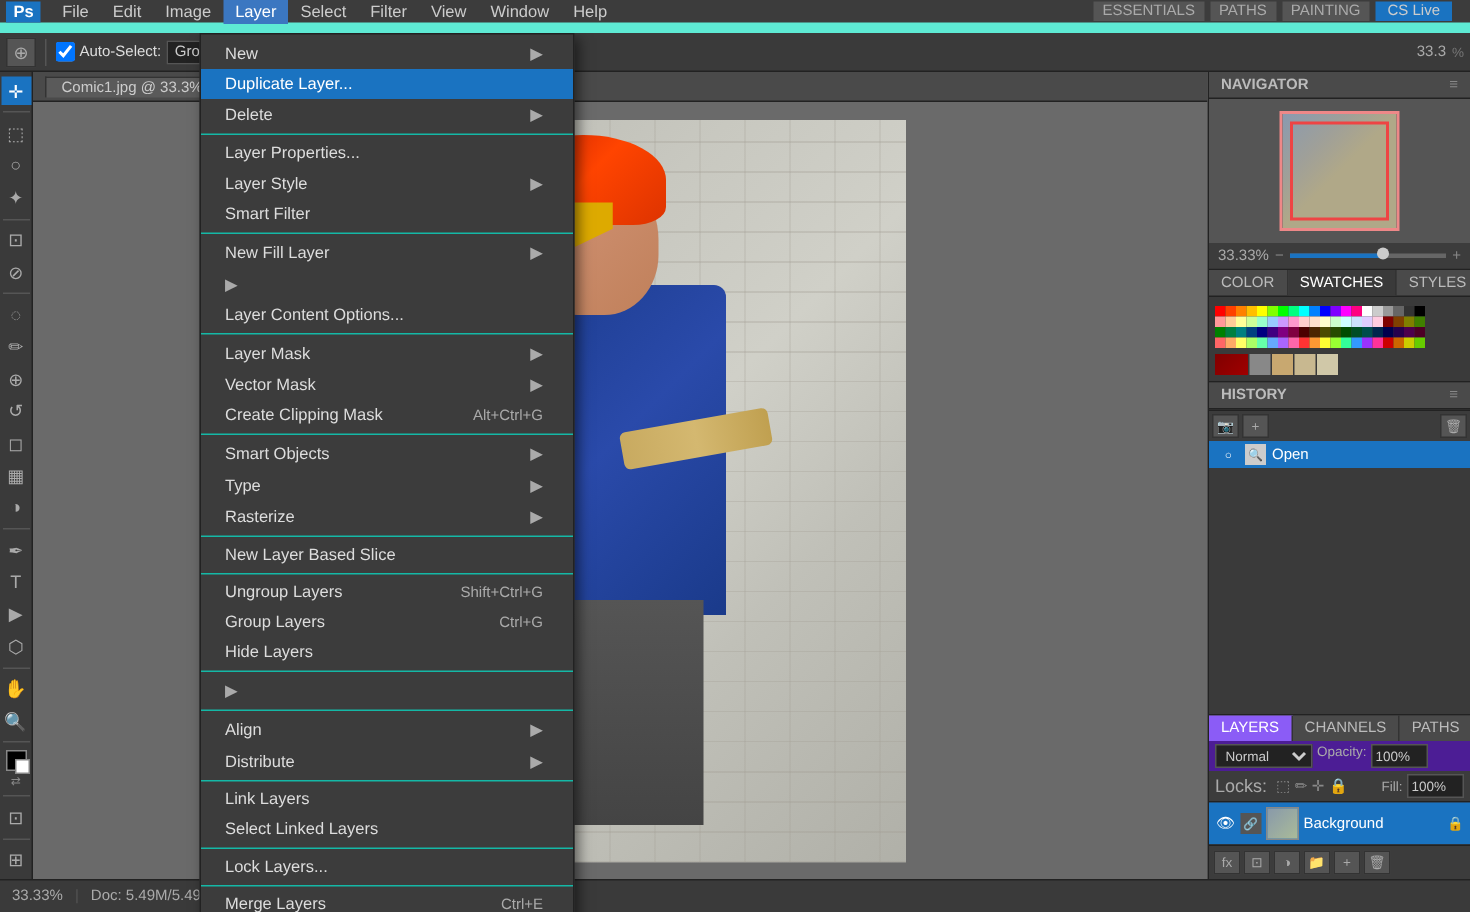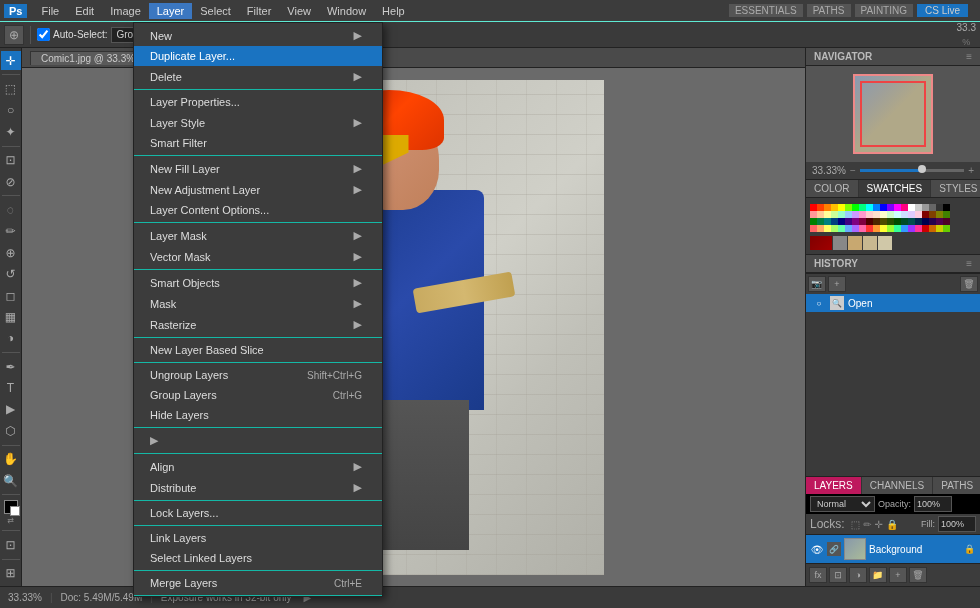--- a/index.html
+++ b/index.html
@@ -1,21 +1,21 @@
 <!DOCTYPE html>
 <html><head>
   <meta charset="utf-8">
   <style>
     * { margin: 0; padding: 0; box-sizing: border-box; }
     body { width: 980px; height: 608px; overflow: hidden; font-family: Arial, sans-serif; font-size: 11px; background: #4a4a4a; color: #ddd; }
 
     
     #menu-bar {
       display: flex; align-items: center; background: #3c3c3c; height: 22px;
-      border-bottom: 1px solid #5eead4; padding: 0 4px; position: relative; z-index: 200;
+      border-bottom: 7px solid #5eead4; padding: 0 4px; position: relative; z-index: 200;
     }
     .menu-logo {
       background: #1a73c1; color: white; font-weight: bold; font-size: 11px;
       padding: 1px 5px; margin-right: 6px;
     }
     .menu-item {
       padding: 2px 8px; cursor: pointer; font-size: 11px; color: #ccc;
     }
     .menu-item:hover, .menu-item.active { background: #555; }
     .menu-item.active { background: #3b77c1; color: white; }
@@ -139,23 +139,23 @@
 
     #history-controls {
       display: flex; padding: 2px; background: #3c3c3c; gap: 2px; border-top: 1px solid #222;
     }
     .hist-ctrl-btn { width: 18px; height: 16px; background: #555; border: 1px solid #333; color: #aaa; font-size: 9px; cursor: pointer; display: flex; align-items: center; justify-content: center; }
 
     
     #layers-panel { border-top: 1px solid #222; }
     #layers-tabs { display: flex; background: #4a4a4a; }
     .layers-tab { padding: 3px 8px; font-size: 10px; cursor: pointer; color: #bbb; border-right: 1px solid #333; }
-    .layers-tab.active { background: #be185d; color: #fff; }
-
-    .layers-controls { display: flex; align-items: center; padding: 2px 4px; gap: 3px; background: #000000; }
+    .layers-tab.active { background: #8b5cf6; color: #fff; }
+
+    .layers-controls { display: flex; padding: 2px 4px; gap: 3px; background: #4c1d95; }
     .layer-ctrl-input { background: #222; border: 1px solid #555; color: #ccc; font-size: 9px; width: 55px; height: 16px; padding: 0 2px; }
     .layer-ctrl-label { font-size: 9px; color: #aaa; }
 
     .layer-locks { display: flex; align-items: center; padding: 2px 4px; gap: 3px; background: #3c3c3c; border-bottom: 1px solid #222; }
     .lock-btn { font-size: 10px; color: #888; cursor: pointer; }
 
     .layer-row {
       display: flex; align-items: center; padding: 2px 4px; gap: 3px;
       font-size: 10px; color: #ccc; min-height: 28px;
     }
@@ -225,21 +225,21 @@
   <div class="options-check">
     <input type="checkbox" checked="" style="">
     <span>Auto-Select:</span>
   </div>
   <div style="background:#222;border:1px solid #555;color:#ccc;font-size:10px;padding:1px 4px;width:45px;height:16px;cursor:pointer">Grou</div>
   <div class="options-sep"></div>
   <div style="display:flex;gap:2px;align-items:center;">
     <span style="background:#555;border:1px solid #333;padding:1px 6px;font-size:10px;color:#aaa;cursor:pointer">⊞</span>
     <span style="font-size:9px;color:#888">⊟⊟⊟⊟⊟⊟</span>
   </div>
-  <div style="margin-left:auto;display:flex;align-items:center;gap:4px;flex-direction:column;">
+  <div style="margin-left:auto;display:flex;align-items:center;gap:4px;">
     <span style="font-size:10px;color:#aaa">33.3</span>
     <span style="font-size:9px;color:#777">%</span>
   </div>
 </div>
 
 <div id="main-area">
 
   <div id="left-toolbar">
     <div class="tool-btn active">✛</div>
     <div class="tool-sep"></div>
@@ -548,46 +548,49 @@
       <span class="menu-entry-label">Smart Filter</span>
     </div>
   </div>
 
   <div class="menu-section">
     <div class="menu-entry">
       <span class="menu-entry-label">New Fill Layer</span>
       <span class="arrow">▶</span>
     </div>
     <div class="menu-entry">
-      <span class="menu-entry-label">New Adjustment Layer</span>
       <span class="arrow">▶</span>
     </div>
     <div class="menu-entry">
       <span class="menu-entry-label">Layer Content Options...</span>
     </div>
   </div>
 
   <div class="menu-section">
     <div class="menu-entry">
       <span class="menu-entry-label">Layer Mask</span>
       <span class="arrow">▶</span>
     </div>
     <div class="menu-entry">
       <span class="menu-entry-label">Vector Mask</span>
       <span class="arrow">▶</span>
     </div>
+    <div class="menu-entry">
+      <span class="menu-entry-label">Create Clipping Mask</span>
+      <span class="shortcut">Alt+Ctrl+G</span>
+    </div>
   </div>
 
   <div class="menu-section">
     <div class="menu-entry">
       <span class="menu-entry-label">Smart Objects</span>
       <span class="arrow">▶</span>
     </div>
     <div class="menu-entry">
-      <span class="menu-entry-label">Mask</span>
+      <span class="menu-entry-label">Type</span>
       <span class="arrow">▶</span>
     </div>
     <div class="menu-entry">
       <span class="menu-entry-label">Rasterize</span>
       <span class="arrow">▶</span>
     </div>
   </div>
 
   <div class="menu-section">
     <div class="menu-entry">
@@ -621,30 +624,30 @@
       <span class="arrow">▶</span>
     </div>
     <div class="menu-entry">
       <span class="menu-entry-label">Distribute</span>
       <span class="arrow">▶</span>
     </div>
   </div>
 
   <div class="menu-section">
     <div class="menu-entry">
+      <span class="menu-entry-label">Link Layers</span>
+    </div>
+    <div class="menu-entry">
+      <span class="menu-entry-label">Select Linked Layers</span>
+    </div>
+  </div>
+
+  <div class="menu-section">
+    <div class="menu-entry">
       <span class="menu-entry-label">Lock Layers...</span>
-    </div>
-  </div>
-
-  <div class="menu-section">
-    <div class="menu-entry">
-      <span class="menu-entry-label">Link Layers</span>
-    </div>
-    <div class="menu-entry">
-      <span class="menu-entry-label">Select Linked Layers</span>
     </div>
   </div>
 
   <div class="menu-section">
     <div class="menu-entry">
       <span class="menu-entry-label">Merge Layers</span>
       <span class="shortcut">Ctrl+E</span>
     </div>
 
   </div>

